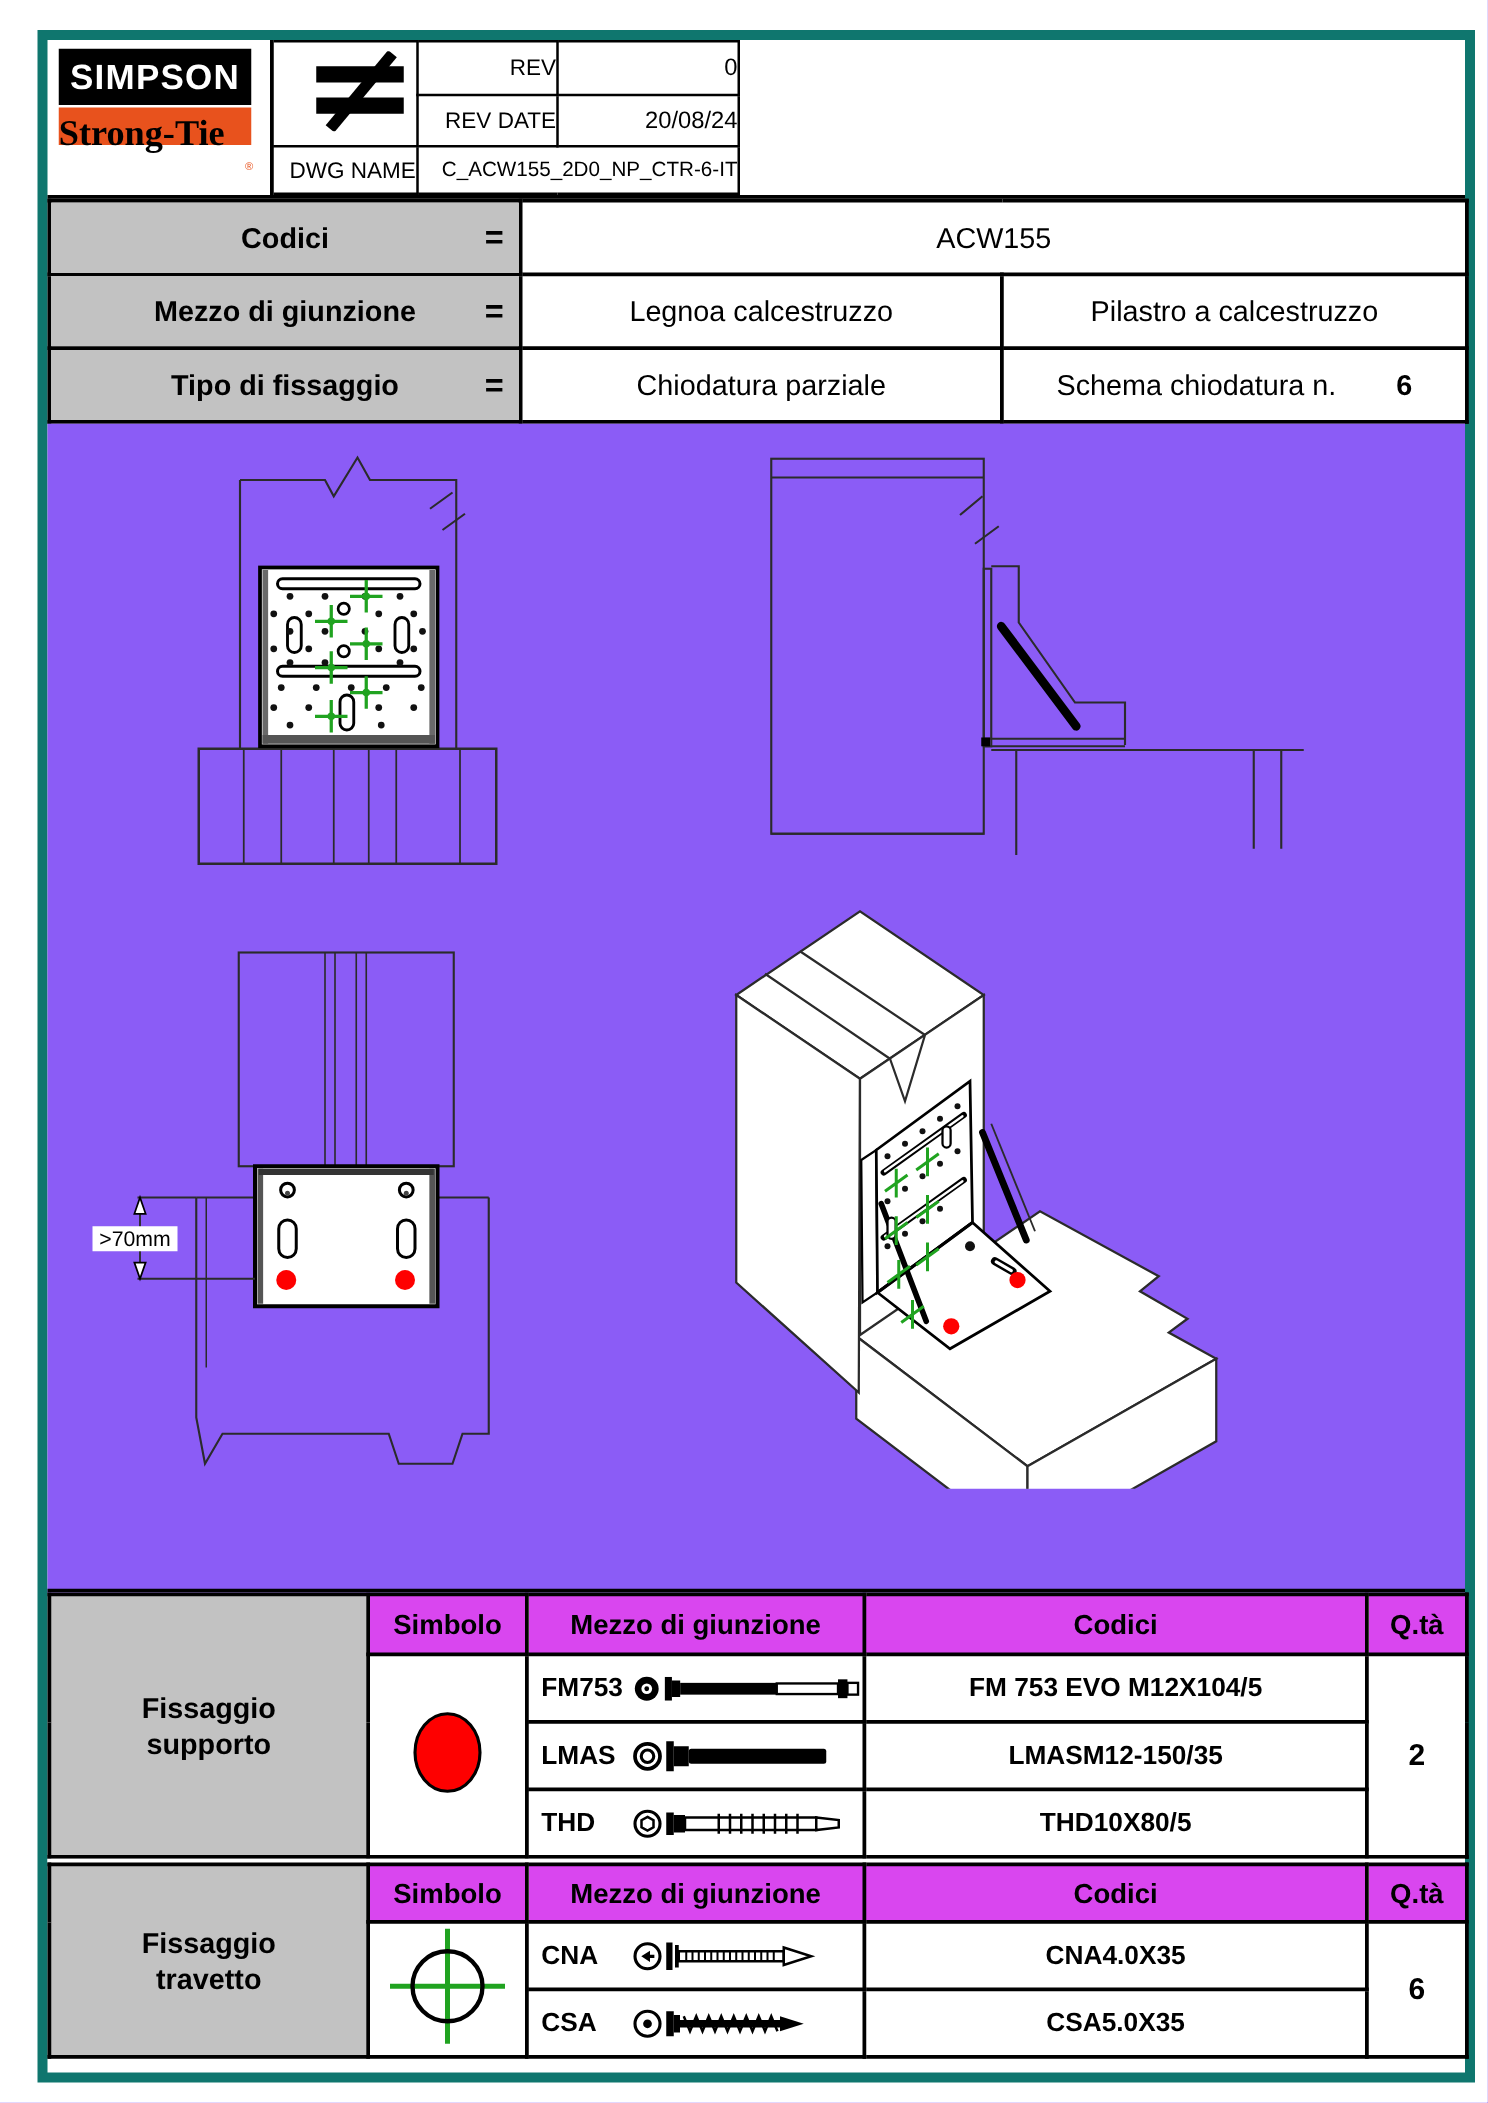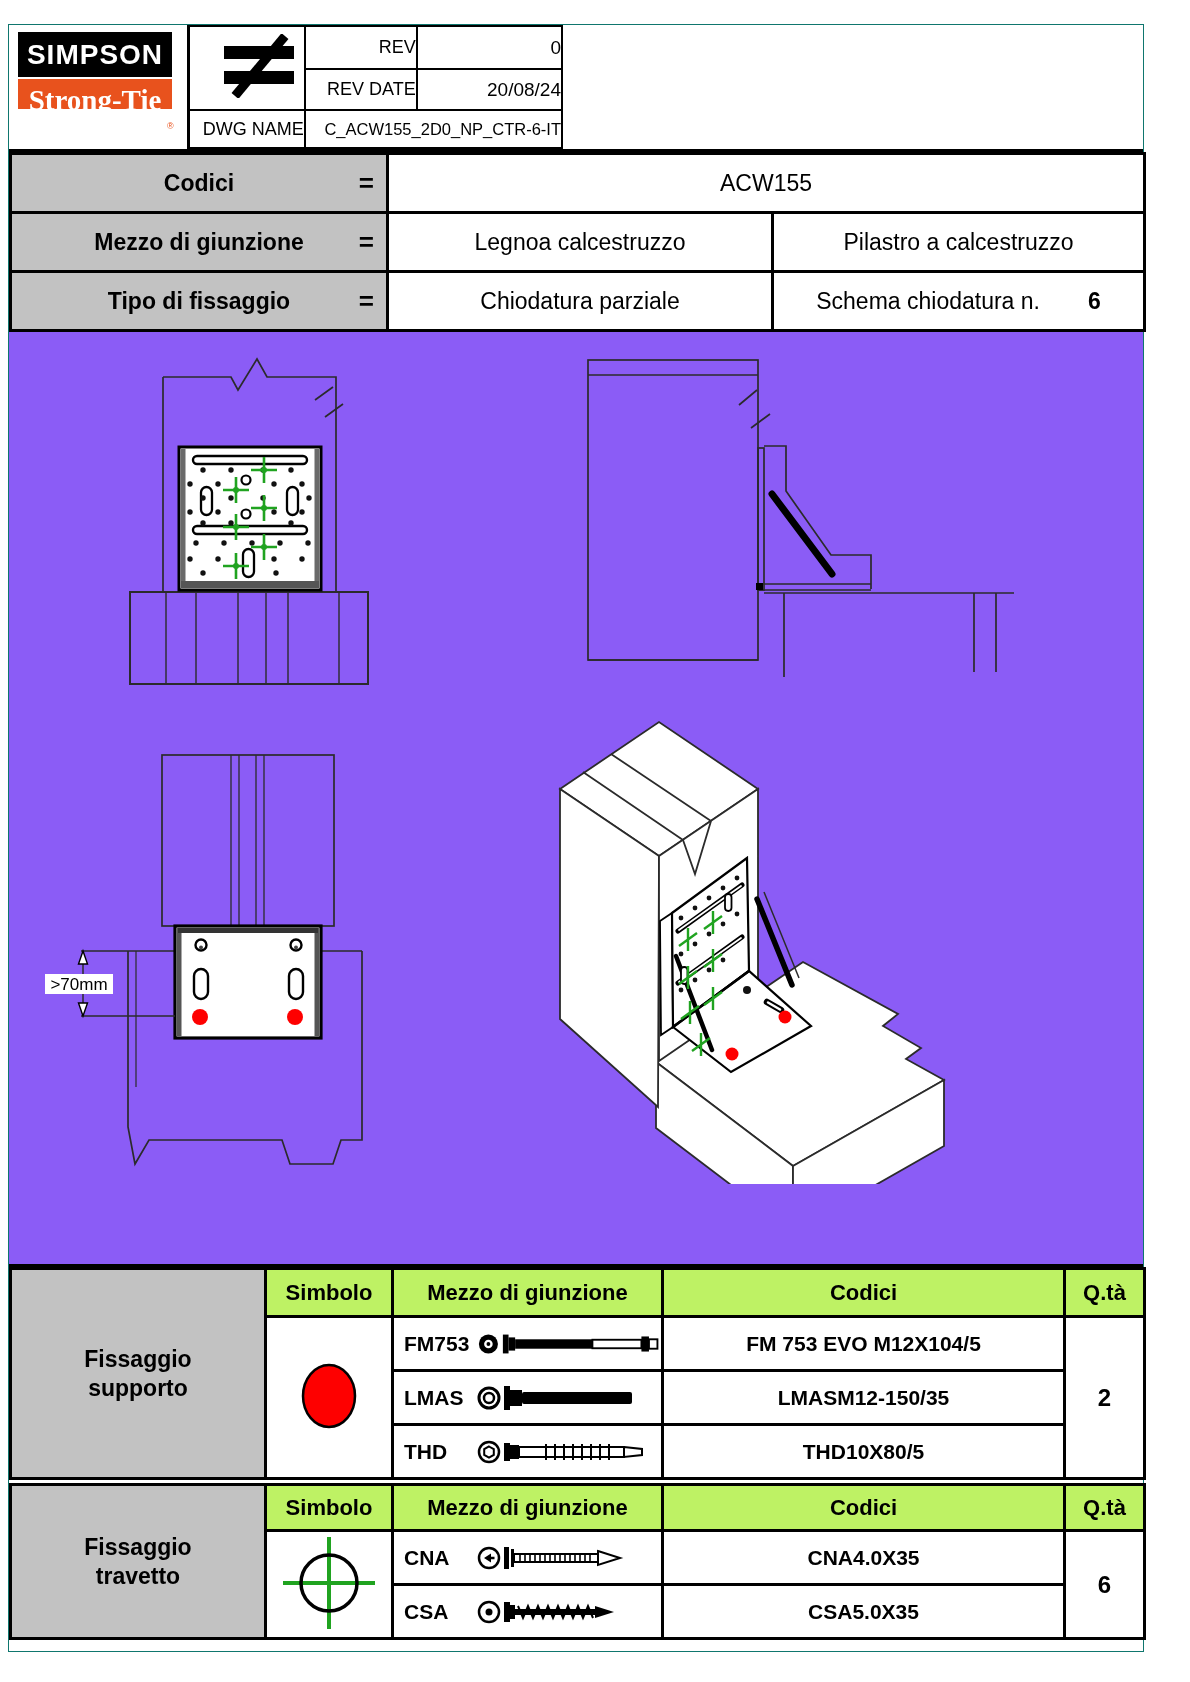--- a/index.html
+++ b/index.html
@@ -1,23 +1,23 @@
 <!DOCTYPE html>
 <html><head>
 <meta charset="utf-8">
 <style>
   html,body{margin:0;padding:0;background:#fff;}
   body{width:1190px;height:1682px;position:relative;font-family:"Liberation Sans",sans-serif;color:#000;}
-  .frame{position:absolute;left:8px;top:24px;width:1134px;height:1626px;border:1px solid #0f766e;background:#fff;}
+  .frame{position:absolute;left:30px;top:24px;width:1134px;height:1626px;border:8px solid #0f766e;background:#fff;}
 
   
   .hdr{height:124px;display:flex;border-bottom:3px solid #000;}
   .logo{width:178px;padding:7px 0 0 9px;box-sizing:border-box;position:relative;}
   .logo-top{width:154px;height:45px;background:#000;color:#fff;font-weight:bold;font-size:28px;line-height:45px;text-align:center;letter-spacing:1px;}
-  .logo-bot{width:154px;height:30px;margin-top:2px;background:#E8521D;color:#ffffff;font-family:"Liberation Serif",serif;font-weight:bold;font-size:29px;line-height:42px;text-align:center;}
+  .logo-bot{width:154px;height:30px;margin-top:2px;background:#E8521D;color:#000000;font-family:"Liberation Serif",serif;font-weight:bold;font-size:29px;line-height:42px;text-align:left;}
   .logo-reg{position:absolute;left:158px;top:96px;font-size:9px;color:#E8521D;}
   .titlebox{flex:1;display:flex;align-items:center;justify-content:center;}
   .title{font-size:47px;letter-spacing:0.5px;border-bottom:3px solid #000;padding:0 12px 5px;white-space:nowrap;}
   .revtbl{width:376px;border-collapse:collapse;table-layout:fixed;border-left:3px solid #000;}
   .revtbl td{border:2px solid #000;text-align:right;vertical-align:middle;font-size:18px;padding:0;overflow:hidden;}
   .revtbl .rh1{height:42px}.revtbl .rh2{height:40px}.revtbl .rh3{height:37px}
   .revtbl .rv{font-size:19px;}
   .revtbl .dwgv{font-size:16.5px;letter-spacing:0;}
 
   
@@ -29,21 +29,21 @@
   .schemrow{display:flex;align-items:center;justify-content:center;gap:48px;}
 
   
   .draw{position:relative;height:932px;border-bottom:3px solid #000;background:#8b5cf6;overflow:hidden;}
   .draw svg{position:absolute;}
 
   
   .spectbl{width:100%;border-collapse:collapse;table-layout:fixed;}
   .spectbl td{border:3px solid #000;vertical-align:middle;padding:0;overflow:hidden;}
   .spectbl .grp{background:#C2C2C2;font-weight:bold;font-size:23px;text-align:center;line-height:1.25;}
-  .spectbl .h{background:#bef264;font-weight:bold;font-size:22px;text-align:center;height:45px;}
+  .spectbl .h{background:#d946ef;font-weight:bold;font-size:22px;text-align:center;height:45px;}
   .spectbl .h2{height:43px;}
   .spectbl .sym{text-align:center;}
   .spectbl .mz{padding-left:10px;}
   .mzflex{display:flex;align-items:center;gap:0;}
   .fname{font-weight:bold;font-size:21px;min-width:72px;}
   .spectbl .code{font-weight:bold;font-size:21px;text-align:center;}
   .spectbl .qty{font-weight:bold;font-size:24px;text-align:center;}
   .r1{height:54px;}
   .spacer{height:3px;background:#fff;}
 </style>

